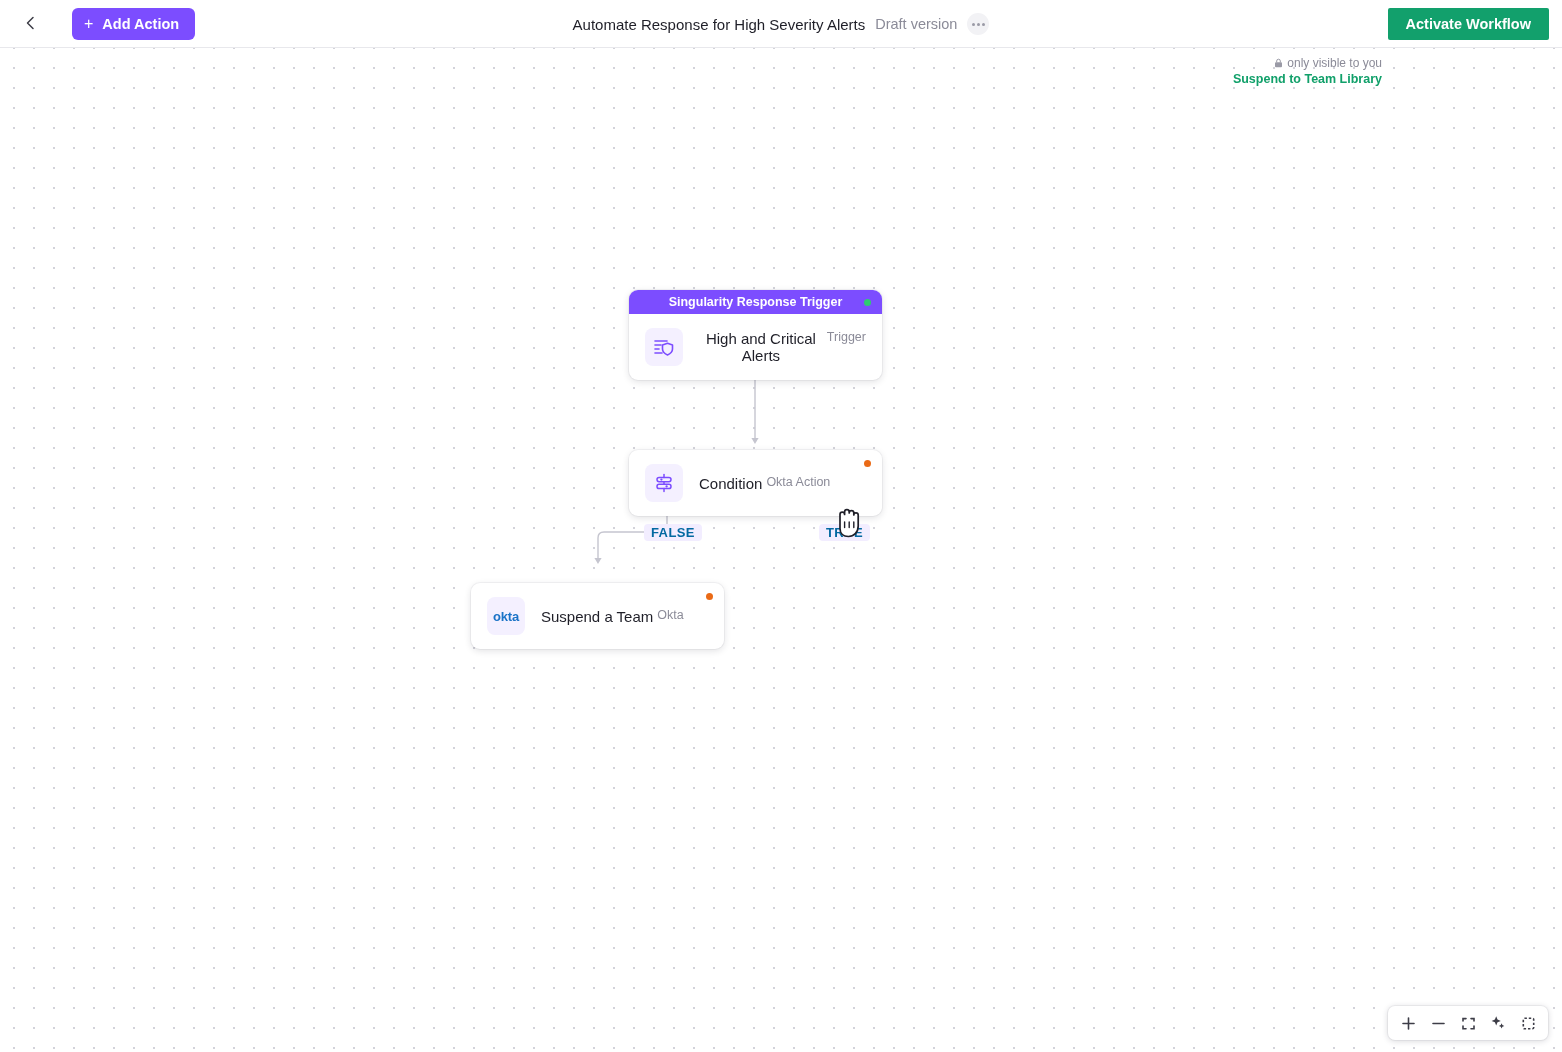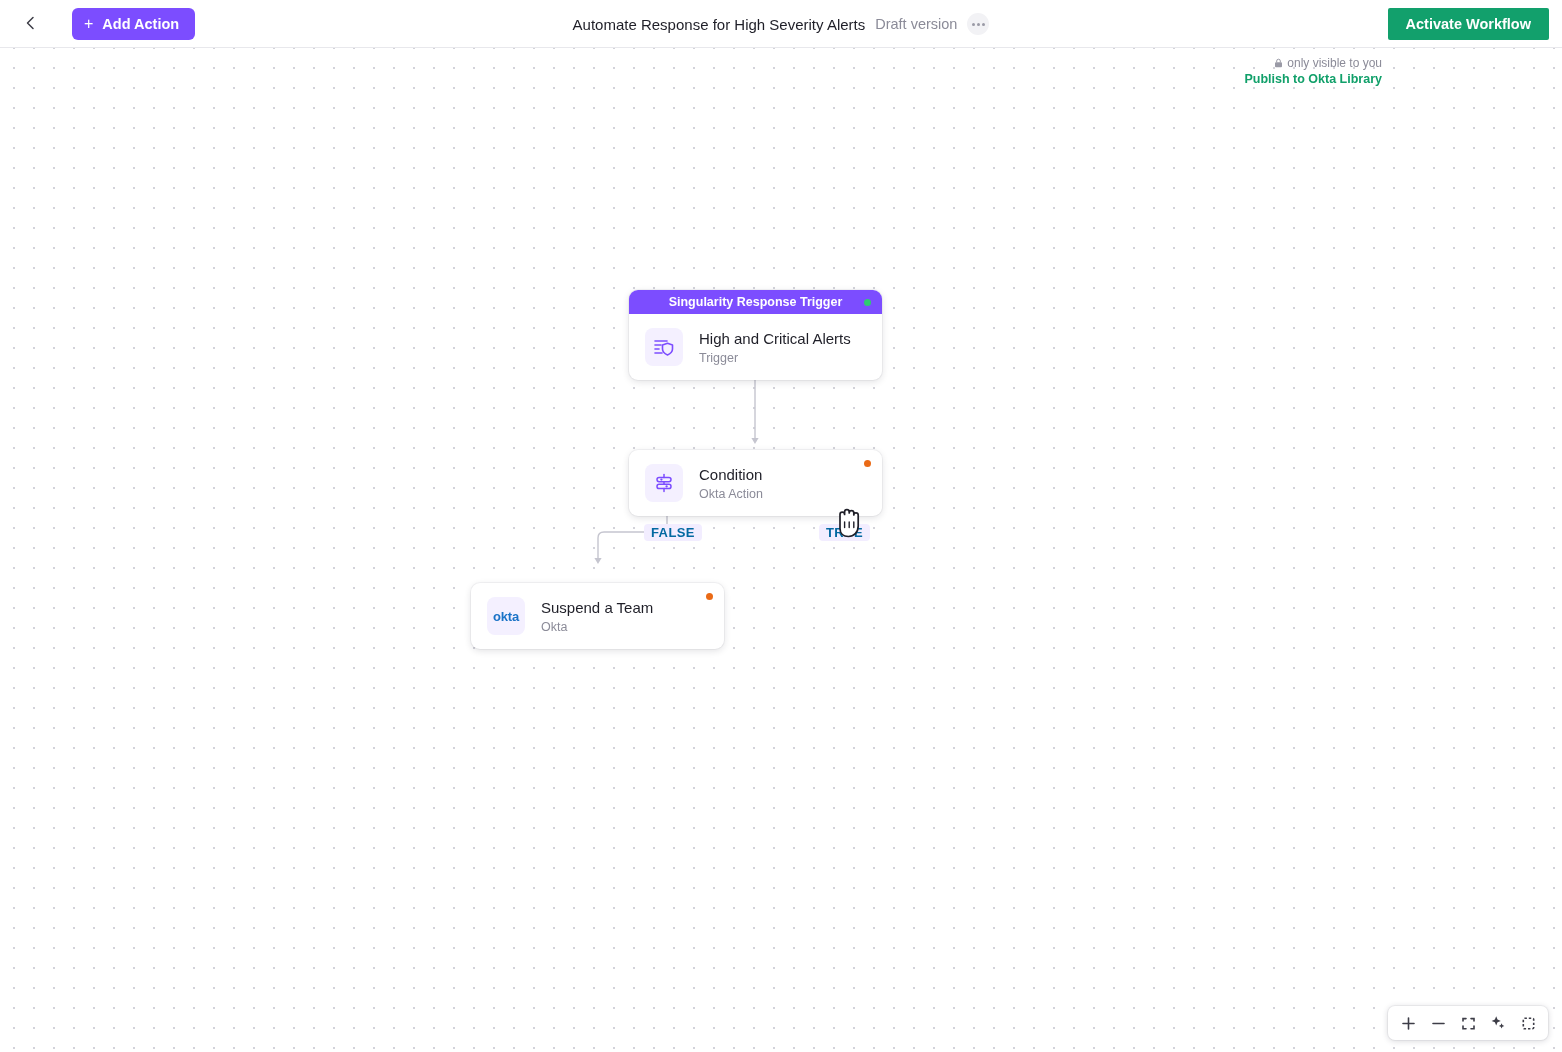--- a/index.html
+++ b/index.html
@@ -82,35 +82,36 @@
 
   .edges { position: absolute; top: 0; left: 0; width: 1562px; height: 1004px; }
 
   
   .node {
     position: absolute;
     background: #ffffff;
     border-radius: 9px;
     box-shadow: 0 2px 7px rgba(30,30,50,.13), 0 0 0 1px rgba(30,30,50,.045);
     cursor: pointer;
+    text-align: center;
   }
   .node-hdr {
     height: 24px; background: #7c4dff;
     border-radius: 9px 9px 0 0;
     display: flex; align-items: center; justify-content: center;
     position: relative;
   }
   .node-hdr-label { color: #fff; font-size: 12.5px; font-weight: bold; }
   .node-body { display: flex; align-items: center; padding: 14px 16px; gap: 16px; position: relative; }
   .node-icon {
     width: 38px; height: 38px; min-width: 38px;
     background: #f4f0ff; border-radius: 8px;
     display: flex; align-items: center; justify-content: center;
   }
-  .node-texts { display: flex; flex-direction: column; gap: 4px; }
+  .node-texts { display: flex; gap: 4px; }
   .node-title { font-size: 15px; color: #1f1f28; font-weight: normal; }
   .node-sub { font-size: 12.5px; color: #8b8b98; }
 
   .dot { width: 7px; height: 7px; border-radius: 50%; position: absolute; }
   .dot-green { background: #2ecc71; right: 11px; top: 9px; }
   .dot-orange { background: #ea6a16; right: 11px; top: 10px; }
 
   .okta-mark { font-size: 13px; font-weight: bold; color: #1a73c7; letter-spacing: -.2px; }
 
   
@@ -167,21 +168,21 @@
   </div>
 
   <div class="visibility">
     <div class="vis-line1">
       <svg width="9" height="10" viewBox="0 0 9 10">
         <rect x="1" y="4.3" width="7" height="5" rx="1" fill="#9a9aa6"></rect>
         <path d="M2.7 4.3 V3 a1.8 1.8 0 0 1 3.6 0 V4.3" fill="none" stroke="#9a9aa6" stroke-width="1"></path>
       </svg>
       <span>only visible to you</span>
     </div>
-    <div class="vis-line2">Publish to Okta Library</div>
+    <div class="vis-line2">Suspend to Team Library</div>
   </div>
 
   <button class="activate-btn">Activate Workflow</button>
 </div>
 
 <div class="canvas">
 
   <svg class="edges">
 
     <line x1="755" y1="332" x2="755" y2="390" stroke="#c5c5cf" stroke-width="1.4"></line>

